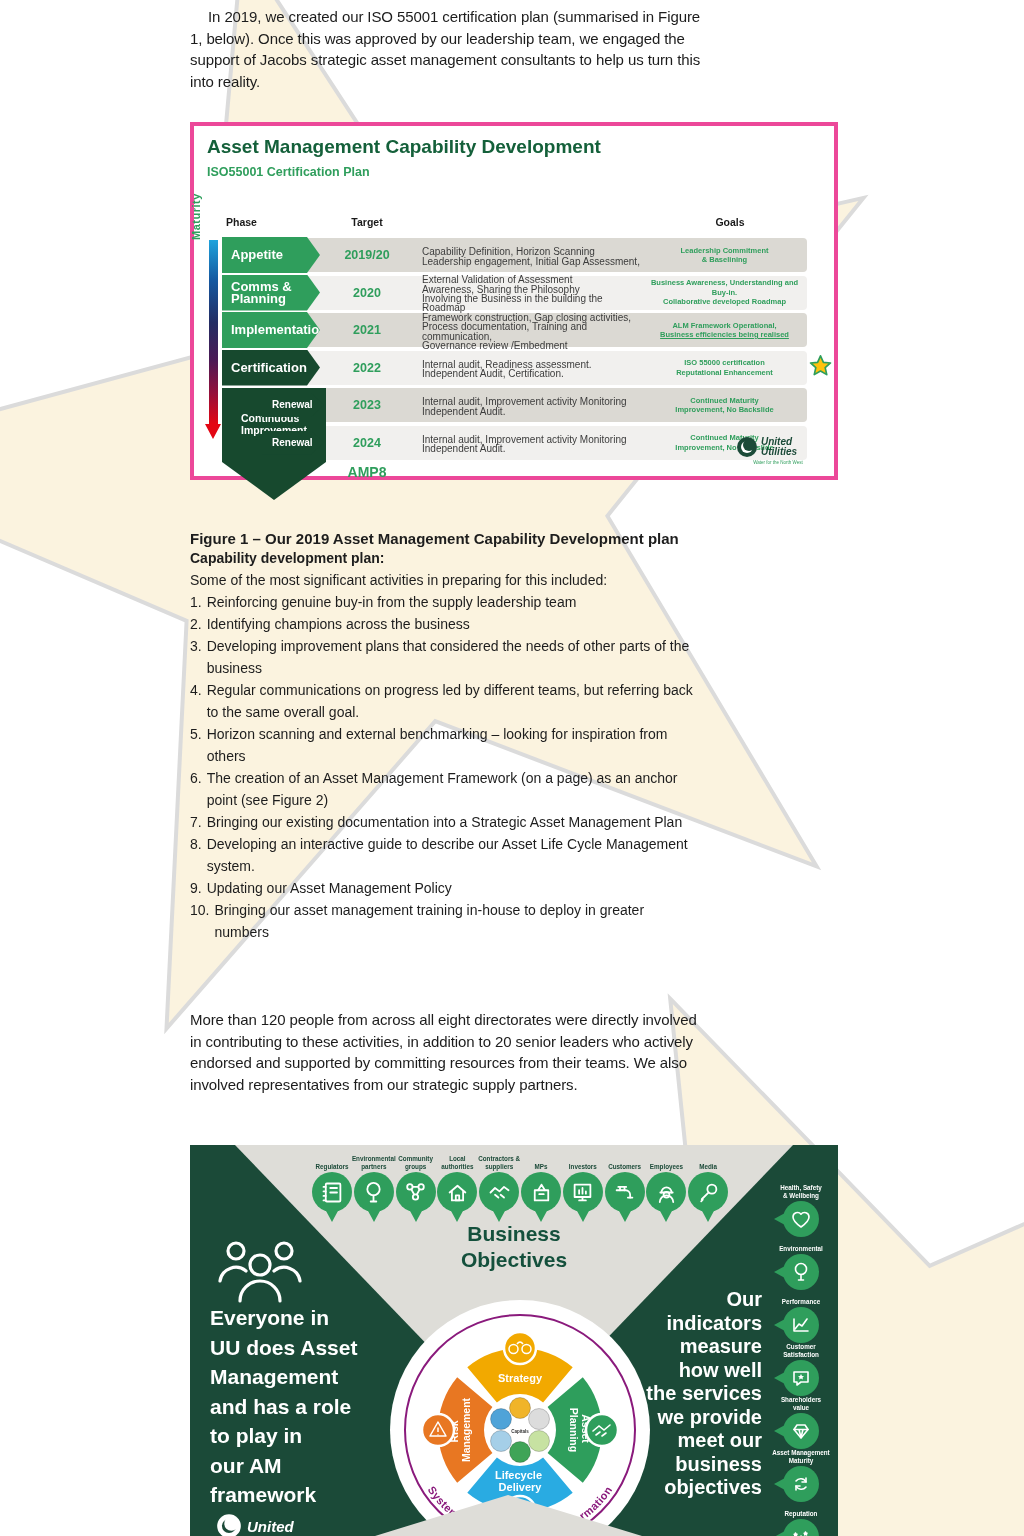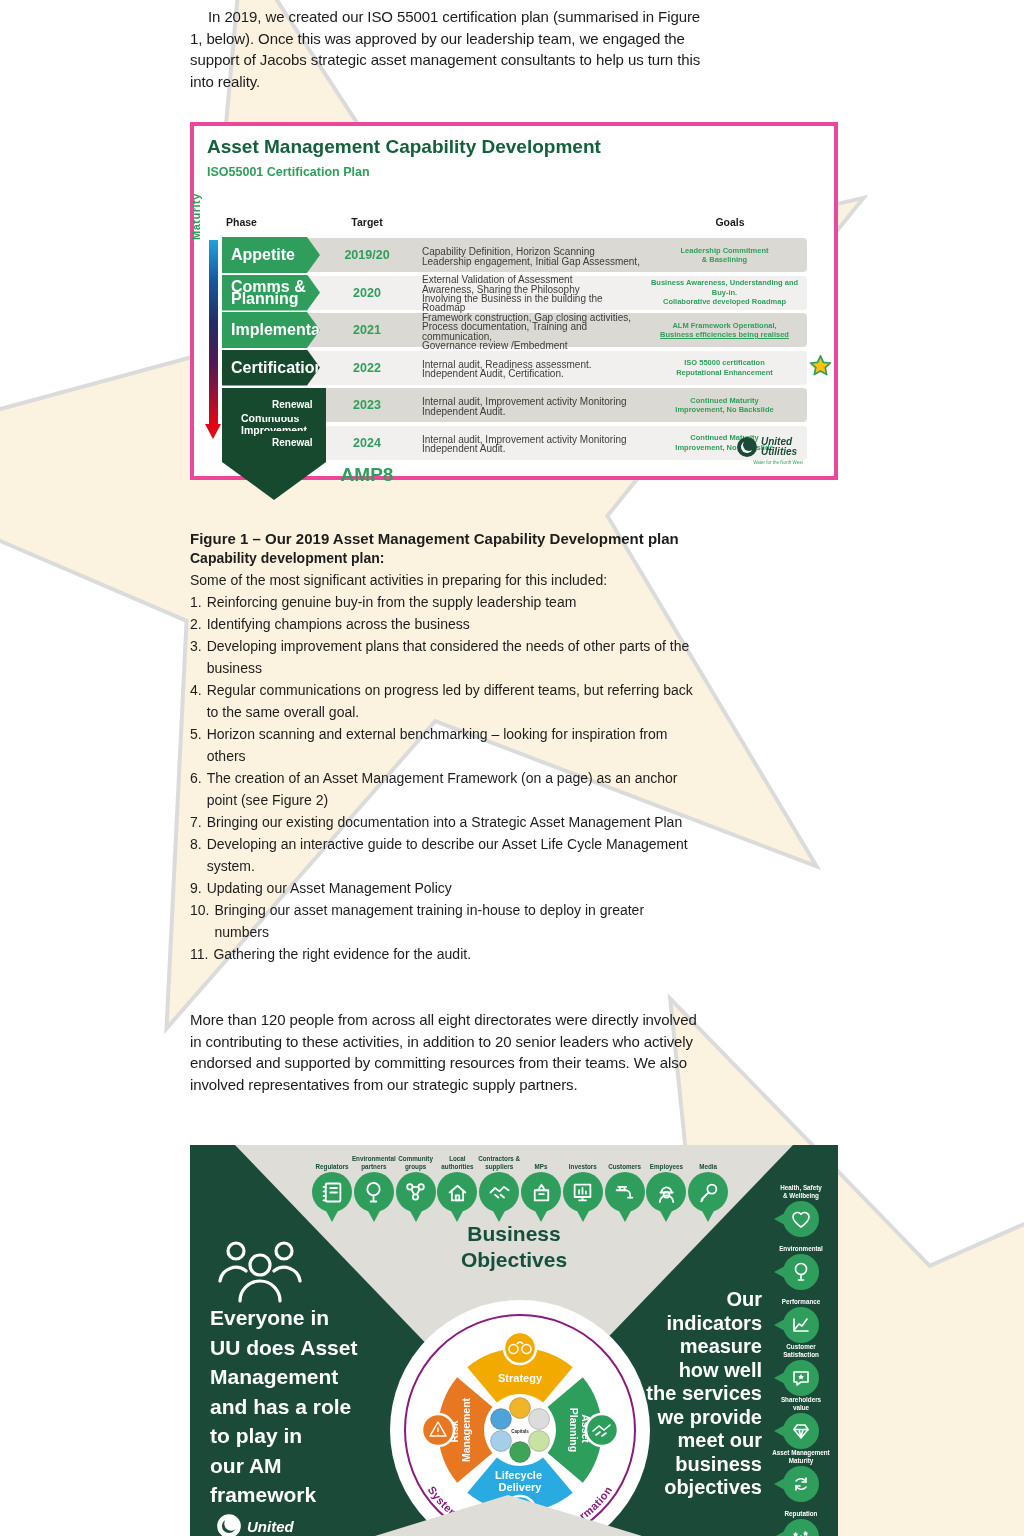--- a/index.html
+++ b/index.html
@@ -30,38 +30,38 @@
         background:linear-gradient(180deg,#1FA3DC 0%,#1558A0 22%,#232C63 45%,#4A1A55 65%,#93103B 83%,#E30613 100%);}
   .f1-bar-arrow{position:absolute;left:11px;top:298px;width:0;height:0;
         border-left:8.5px solid transparent;border-right:8.5px solid transparent;border-top:15px solid #E30613;}
   .f1-head{position:absolute;font-size:10.5px;font-weight:bold;color:#1a1a1a;text-align:center;}
   .f1-rows{position:absolute;left:28px;top:112px;width:585px;}
   .f1-row{position:relative;display:flex;height:34px;margin-bottom:3.5px;border-radius:4px;}
   .band-dark{background:#DBD9D3;}
   .band-light{background:#F1F0EE;}
   .cell-phase{flex:0 0 100px;position:relative;}
   .phase-arrow{position:absolute;left:0;top:-1px;bottom:-1px;width:98px;display:flex;align-items:center;
-        padding-left:9px;box-sizing:border-box;color:#fff;font-size:16px;font-weight:bold;line-height:11.5px;
+        padding-left:9px;box-sizing:border-box;color:#fff;font-size:13px;font-weight:bold;line-height:11.5px;
         white-space:pre-line;clip-path:polygon(0 0,calc(100% - 13px) 0,100% 50%,calc(100% - 13px) 100%,0 100%);}
   .phase-mid{background:#2F9E5C;}
   .phase-dark{background:#17492E;}
   .phase-renewal{left:40px;width:62px;top:5px;bottom:5px;padding-left:10px;background:#17492E;font-size:10px;z-index:3;}
   .cell-target{flex:0 0 90px;display:flex;align-items:center;justify-content:center;
         font-size:12.5px;font-weight:bold;color:#2F9E5C;}
   .cell-act{flex:0 0 230px;padding:3px 0 0 10px;box-sizing:border-box;font-size:10px;line-height:9.3px;
         color:#3c3c3c;white-space:pre-line;display:flex;flex-direction:column;justify-content:center;}
   .cell-goals{flex:1 1 auto;display:flex;flex-direction:column;align-items:center;justify-content:center;
         font-size:7.5px;line-height:9.5px;font-weight:bold;color:#2F9E5C;text-align:center;position:relative;}
   .goal-underline{text-decoration:underline;}
   .goal-star{position:absolute;right:-26px;top:3px;}
   .f1-ci{position:absolute;left:28px;top:262px;width:104px;height:112px;background:#17492E;z-index:2;
         clip-path:polygon(0 0,100% 0,100% 66%,50% 100%,0 66%);display:flex;justify-content:center;}
   .f1-ci span{margin-top:24px;color:#fff;font-size:10.5px;font-weight:bold;text-align:left;white-space:pre-line;line-height:12px;}
   .f1-amp{position:absolute;left:128px;top:338px;width:90px;text-align:center;
-        font-size:19px;font-weight:bold;color:#2F9E5C;}
+        font-size:14px;font-weight:bold;color:#2F9E5C;}
   .f1-logo{position:absolute;right:14px;top:310px;width:84px;text-align:left;}
   .f1-logo-row{display:flex;align-items:center;gap:3px;}
   .f1-logo-name{font-size:10px;font-weight:bold;font-style:italic;color:#1B4A38;line-height:10px;}
   .f1-logo-tag{font-size:4.5px;color:#2F9E5C;margin-top:2px;text-align:center;}
 
   
   .fig2{position:absolute;left:190px;top:1145px;width:648px;height:391px;background:#1B4A38;overflow:hidden;}
   .fig2 svg.overlay{position:absolute;left:0;top:0;}
   .spin{position:absolute;width:46px;text-align:center;}
   .spin-label{height:17px;display:flex;align-items:flex-end;justify-content:center;
@@ -271,24 +271,20 @@
   <div class="li">
     <span class="num">9.</span>
     <span class="txt">Updating our Asset Management Policy</span>
   </div>
 
   <div class="li">
     <span class="num">10.</span>
     <span class="txt">Bringing our asset management training in-house to deploy in greater numbers</span>
   </div>
 
-  <div class="li">
-    <span class="num">11.</span>
-    <span class="txt">Gathering the right evidence for the audit.</span>
-  </div>
 </div>
   </div>
 
   <div class="para" style="top:1009px;">More than 120 people from across all eight directorates were directly involved in contributing to these activities, in addition to 20 senior leaders who actively endorsed and supported by committing resources from their teams. We also involved representatives from our strategic supply partners.</div>
 
   <div class="fig2">
 
     <svg class="overlay" width="648" height="391">
       <polygon points="45,0 603,0 324,290" fill="#DEDDD8"></polygon>
     </svg>

